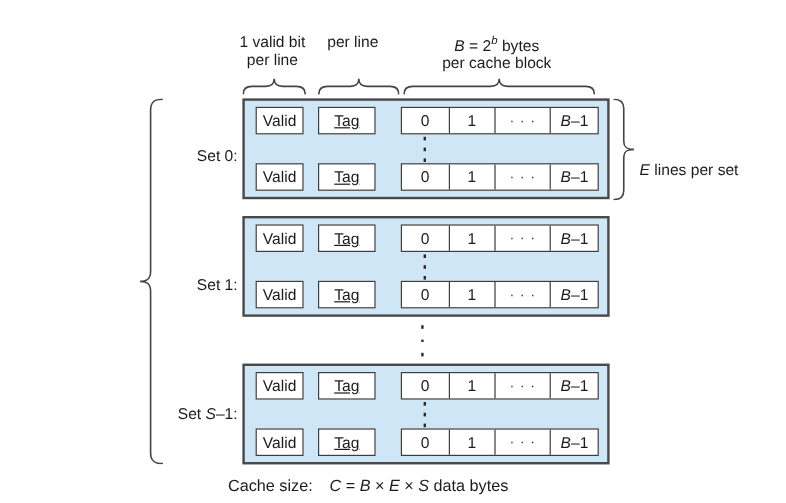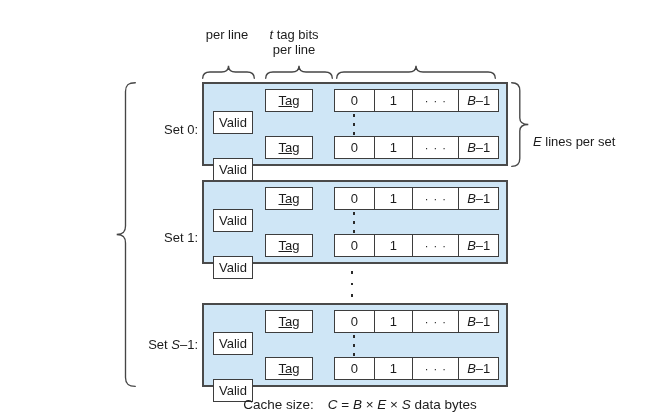--- a/index.html
+++ b/index.html
@@ -19,21 +19,21 @@
     background:var(--set-fill,#cfe6f6);
     border:2px solid var(--box-border,#4a4a4a);
     box-sizing:border-box;
   }
   .cellbox{
     position:absolute;height:23px;background:#fff;
     border:1.4px solid var(--cell-border,#3d3d3d);
     box-sizing:border-box;display:flex;align-items:center;justify-content:center;
     font-size:13px;
   }
-  .vbox{left:9px;width:40px;margin-top:22px;}
+  .vbox{left:9px;width:40px;}
   .tbox{left:61px;width:48px;text-decoration:underline;}
   .bytes{
     position:absolute;left:130px;width:165px;height:23px;background:#fff;
     border:1.4px solid var(--cell-border,#3d3d3d);box-sizing:border-box;
     display:flex;
   }
   .bcell{
     display:flex;align-items:center;justify-content:center;
     font-size:13px;box-sizing:border-box;height:100%;
   }
@@ -41,37 +41,41 @@
   .b0{width:39px;}.b1{width:39px;}.bdots{width:47px;font-size:11px;letter-spacing:1px;}.blast{width:40px;}
   .row1{top:5px;}
   .row2{top:52px;}
   .vdots{
     position:absolute;display:flex;flex-direction:column;justify-content:space-between;
     align-items:center;width:10px;
   }
   .vdots span{width:2.4px;height:2.8px;background:#2b2b2b;display:block;}
   .rowdots{left:145px;top:30px;height:21px;}
   .brace{stroke:#454545;stroke-width:1.35;fill:none;stroke-linecap:round;}
-  .caption{font-size:13.5px;white-space:nowrap;text-align:center;}
+  .caption{font-size:13.5px;white-space:nowrap;text-align:left;}
   .caption .gap{display:inline-block;width:14px;}
 </style>
 </head>
 <body>
 
 <div class="canvas">
 
   <div class="abs col-label" style="left:167px;top:27px;width:120px;">
+    <div><span>1 valid bit</span></div>
     <div><span>per line</span></div>
   </div>
 
   <div class="abs col-label" style="left:234px;top:27px;width:120px;">
-    <div><span class="var">t</span><span> tag bits</span></div>
     <div><span>per line</span></div>
   </div>
 
+  <div class="abs col-label" style="left:344px;top:27px;width:140px;">
+    <div><span class="var">B</span><span> = 2</span><sup class="var">b</sup><span> bytes</span></div>
+    <div><span>per cache block</span></div>
+  </div>
 
   <svg class="abs" style="left:202px;top:65px;" width="53" height="14" viewBox="0 0 53 14">
     <path class="brace" d="M 0.7,13.3 C 0.7,8.8 3,7 8,7 L 19.5,7 C 23.5,7 26.5,5.5 26.5,0.7 C 26.5,5.5 29.5,7 33.5,7 L 45,7 C 50,7 52.3,8.8 52.3,13.3"></path>
   </svg>
   <svg class="abs" style="left:265px;top:65px;" width="68" height="14" viewBox="0 0 68 14">
     <path class="brace" d="M 0.7,13.3 C 0.7,8.8 3,7 8,7 L 27,7 C 31,7 34,5.5 34,0.7 C 34,5.5 37,7 41,7 L 60,7 C 65,7 67.3,8.8 67.3,13.3"></path>
   </svg>
   <svg class="abs" style="left:336px;top:65px;" width="160" height="14" viewBox="0 0 160 14">
     <path class="brace" d="M 0.7,13.3 C 0.7,8.8 3,7 8,7 L 73,7 C 77,7 80,5.5 80,0.7 C 80,5.5 83,7 87,7 L 152,7 C 157,7 159.3,8.8 159.3,13.3"></path>
   </svg>

